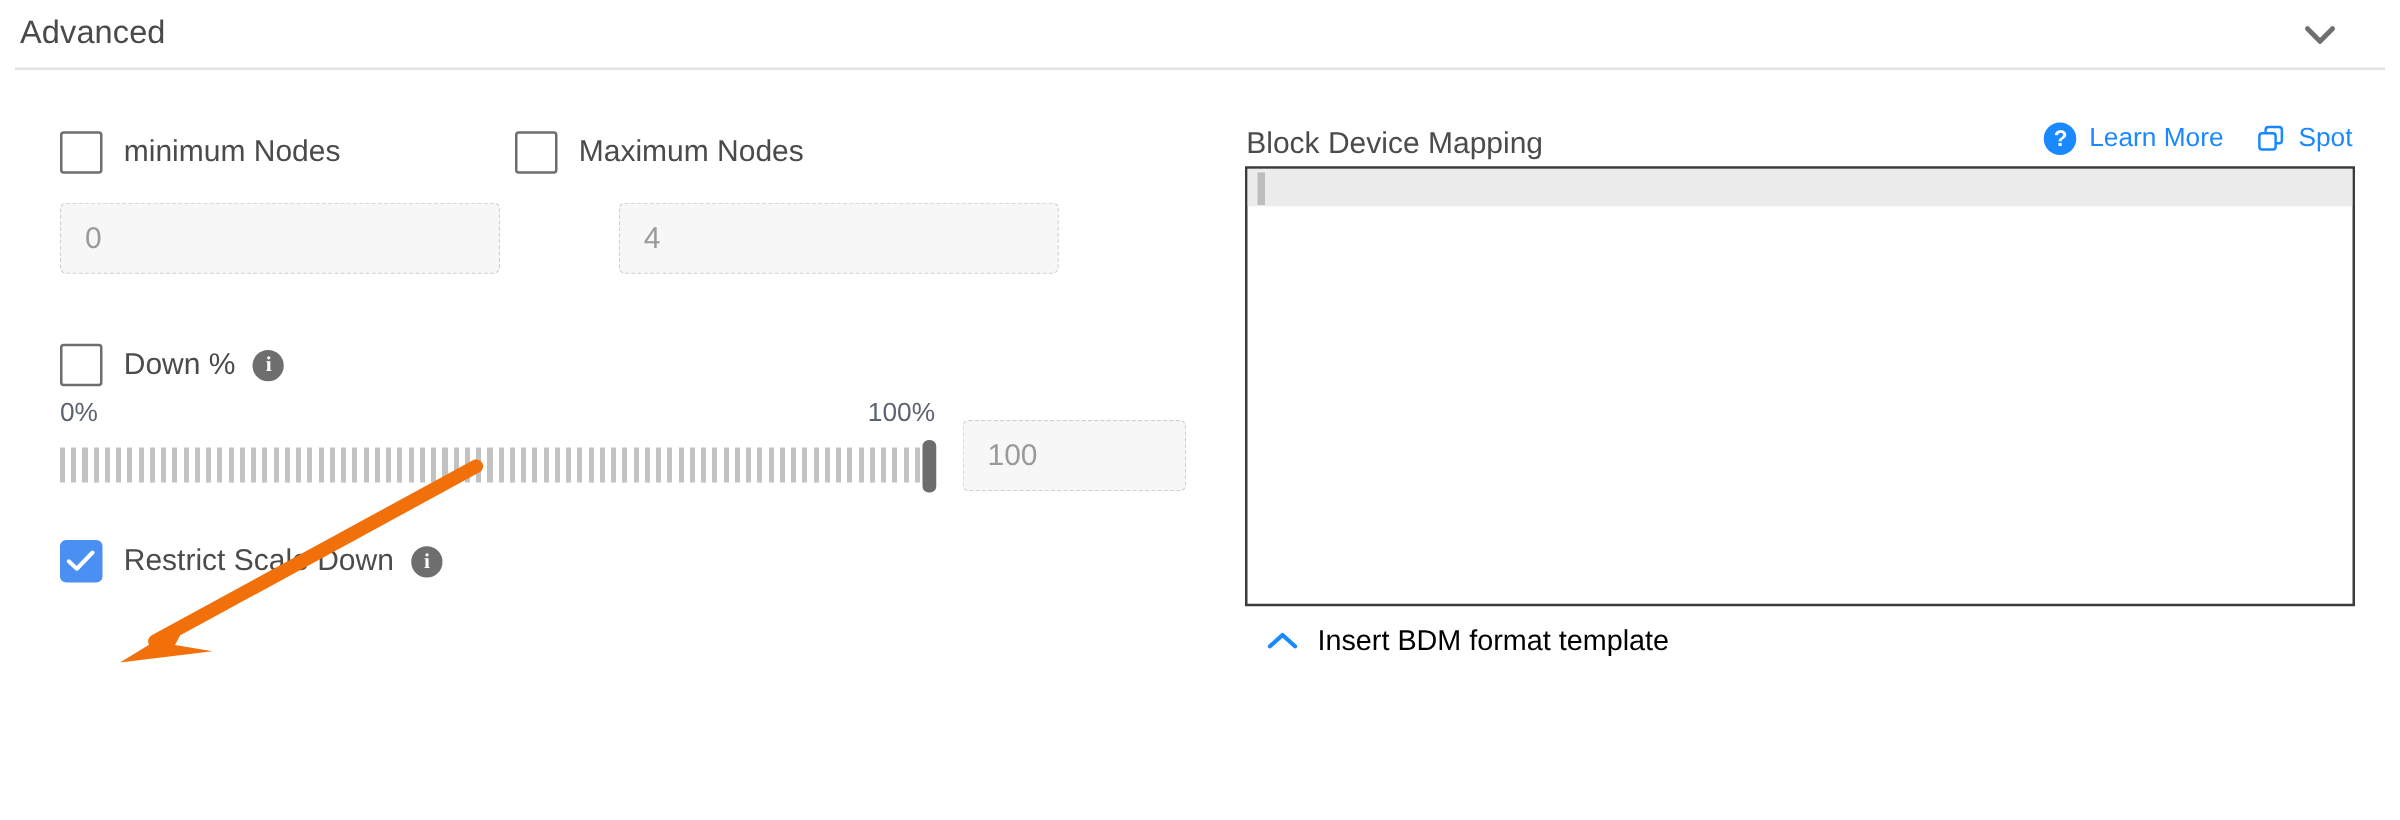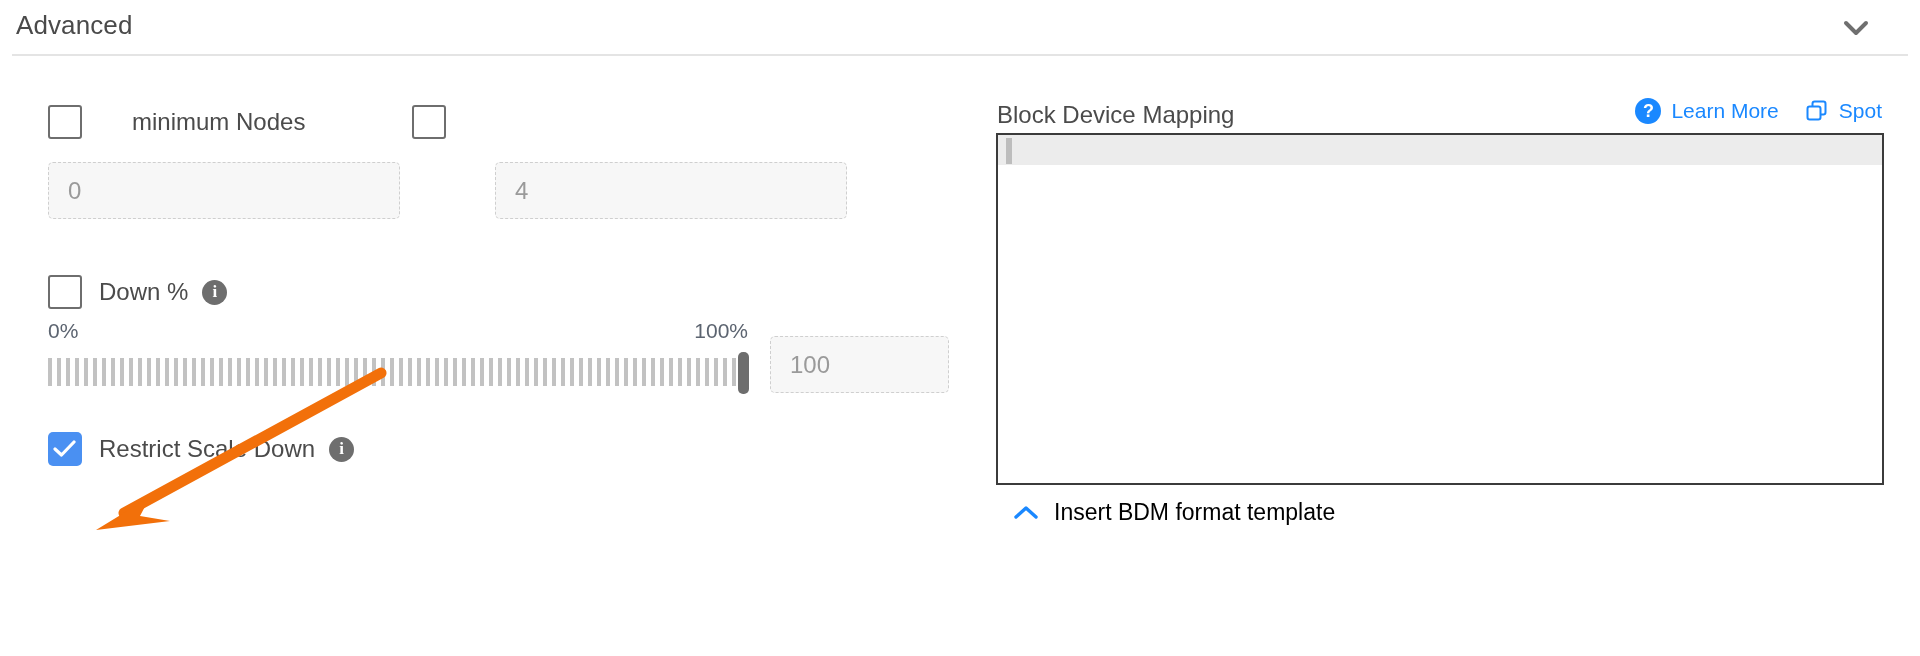--- a/index.html
+++ b/index.html
@@ -283,27 +283,28 @@
   <div class="chevron-toggle">
     <svg width="48" height="40" viewBox="0 0 48 40" aria-hidden="true">
       <path d="M14 15 L24 25 L34 15" fill="none" stroke="#6f6f6f" stroke-width="4" stroke-linecap="round" stroke-linejoin="round"></path>
     </svg>
   </div>
   <div class="header-divider"></div>
 </div>
 
 <div class="left-col">
 
-  <div class="cb-row" style="left:48px; top:46px;gap:33px;">
+  <div class="cb-row" style="left:48px; top:46px;">
     <div class="checkbox"></div>
     <div class="cb-label">minimum Nodes</div>
   </div>
 
   <div class="cb-row" style="left:412px; top:46px;">
     <div class="checkbox"></div>
+    <div class="cb-label">Maximum Nodes</div>
   </div>
 
   <div class="num-input" style="left:48px; top:106px; width:352px;">0</div>
 
   <div class="num-input" style="left:495px; top:106px; width:352px;">4</div>
 
   <div class="cb-row" style="left:48px; top:216px;">
     <div class="checkbox"></div>
     <div class="cb-label">Down %</div>
     <div class="info-icon">i</div>

